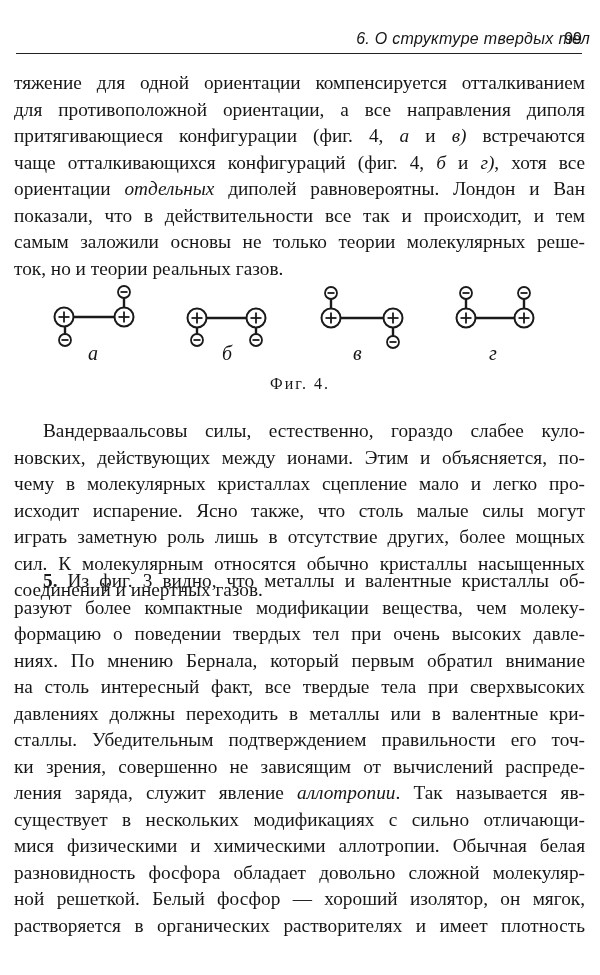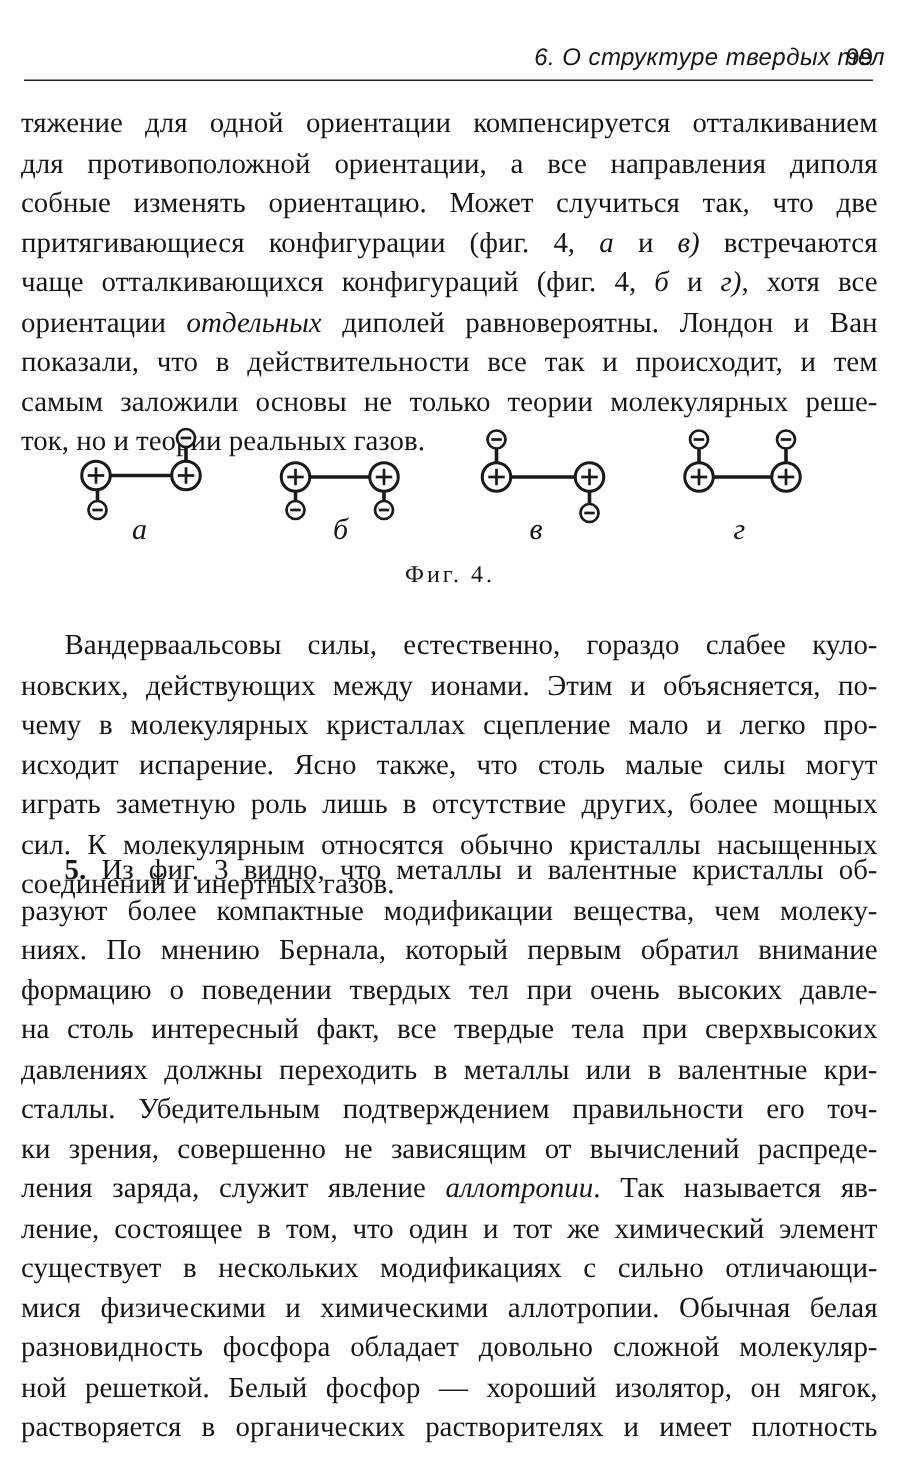--- a/index.html
+++ b/index.html
@@ -25,21 +25,20 @@
 
 <div class="header">
   <div class="title">6. О структуре твердых тел</div>
   <div class="pagenum">99</div>
   <div class="rule"></div>
 </div>
 
 <div class="para" style="top:70px;">
   <span class="line">тяжение для одной ориентации компенсируется отталкиванием</span>
   <span class="line">для противоположной ориентации, а все направления диполя</span>
-  <span class="line">собные изменять ориентацию. Может случиться так, что две</span>
   <span class="line" id="p1l4">притягивающиеся конфигурации (фиг. 4,<em> а </em>и<em> в)</em> встречаются</span>
   <span class="line" id="p1l5">чаще отталкивающихся конфигураций (фиг. 4, <em>б</em> и<em> г)</em>, хотя все</span>
   <span class="line" id="p1l6">ориентации <em>отдельных</em> диполей равновероятны. Лондон и Ван</span>
   <span class="line">показали, что в действительности все так и происходит, и тем</span>
   <span class="line">самым заложили основы не только теории молекулярных реше-</span>
   <span class="line last">ток, но и теории реальных газов.</span>
 </div>
 
 <div class="figure">
   <svg width="600" height="100" viewBox="0 278 600 100">
@@ -108,27 +107,26 @@
   <span class="line">чему в молекулярных кристаллах сцепление мало и легко про-</span>
   <span class="line">исходит испарение. Ясно также, что столь малые силы могут</span>
   <span class="line">играть заметную роль лишь в отсутствие других, более мощных</span>
   <span class="line">сил. К молекулярным относятся обычно кристаллы насыщенных</span>
   <span class="line last">соединений и инертных газов.</span>
 </div>
 
 <div class="para" style="top:568px;">
   <span class="line indent"><b>5.</b> <span>Из фиг. 3 видно, что металлы и валентные кристаллы об-</span></span>
   <span class="line">разуют более компактные модификации вещества, чем молеку-</span>
+  <span class="line">формацию о поведении твердых тел при очень высоких давле-</span>
   <span class="line">ниях. По мнению Бернала, который первым обратил внимание</span>
-  <span class="line">формацию о поведении твердых тел при очень высоких давле-</span>
   <span class="line">на столь интересный факт, все твердые тела при сверхвысоких</span>
   <span class="line">давлениях должны переходить в металлы или в валентные кри-</span>
   <span class="line">сталлы. Убедительным подтверждением правильности его точ-</span>
   <span class="line">ки зрения, совершенно не зависящим от вычислений распреде-</span>
   <span class="line" id="p3l9">ления заряда, служит явление <em>аллотропии</em>. Так называется яв-</span>
-  <span class="line">ление, состоящее в том, что один и тот же химический элемент</span>
   <span class="line">существует в нескольких модификациях с сильно отличающи-</span>
   <span class="line">мися физическими и химическими аллотропии. Обычная белая</span>
   <span class="line">разновидность фосфора обладает довольно сложной молекуляр-</span>
   <span class="line">ной решеткой. Белый фосфор — хороший изолятор, он мягок,</span>
   <span class="line">растворяется в органических растворителях и имеет плотность</span>
 
 </div>
 
 </body></html>

